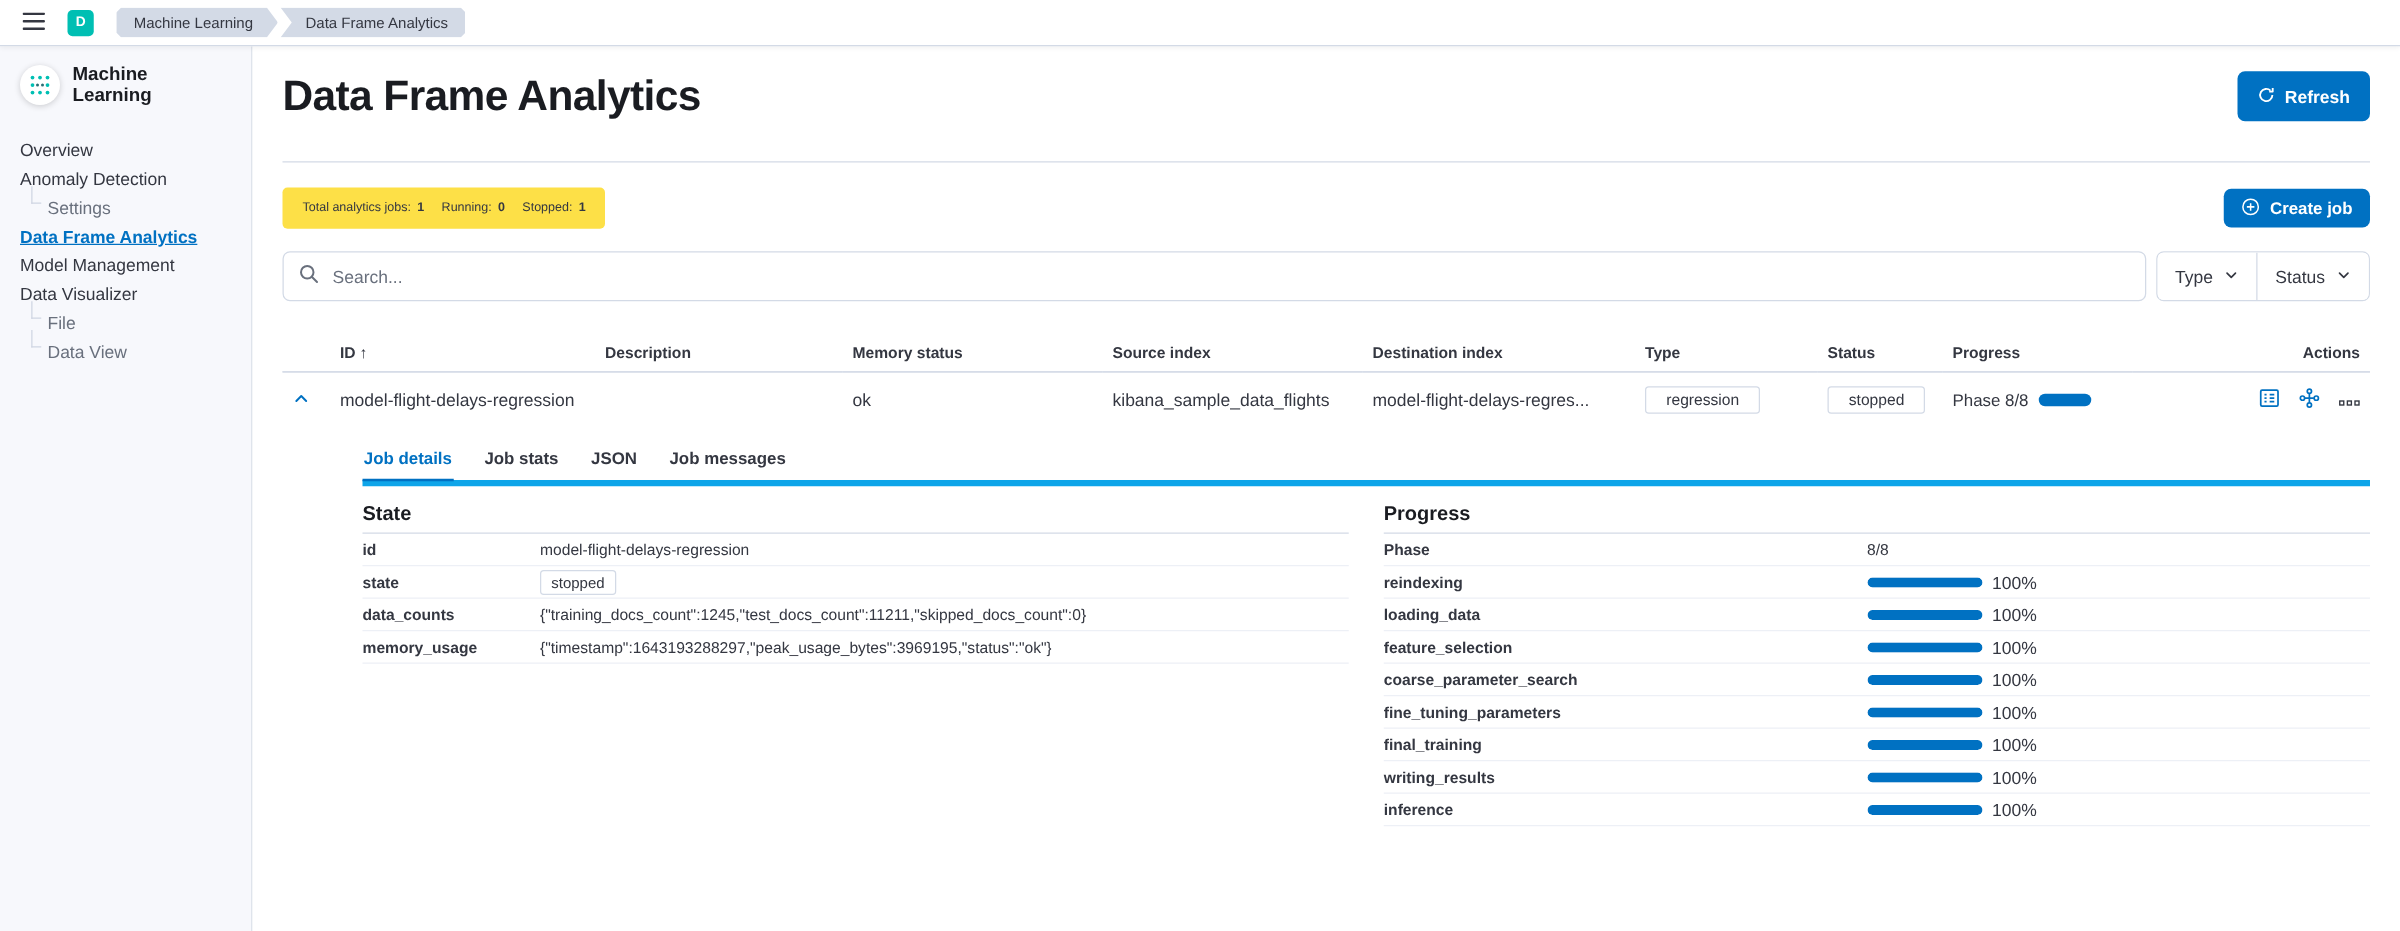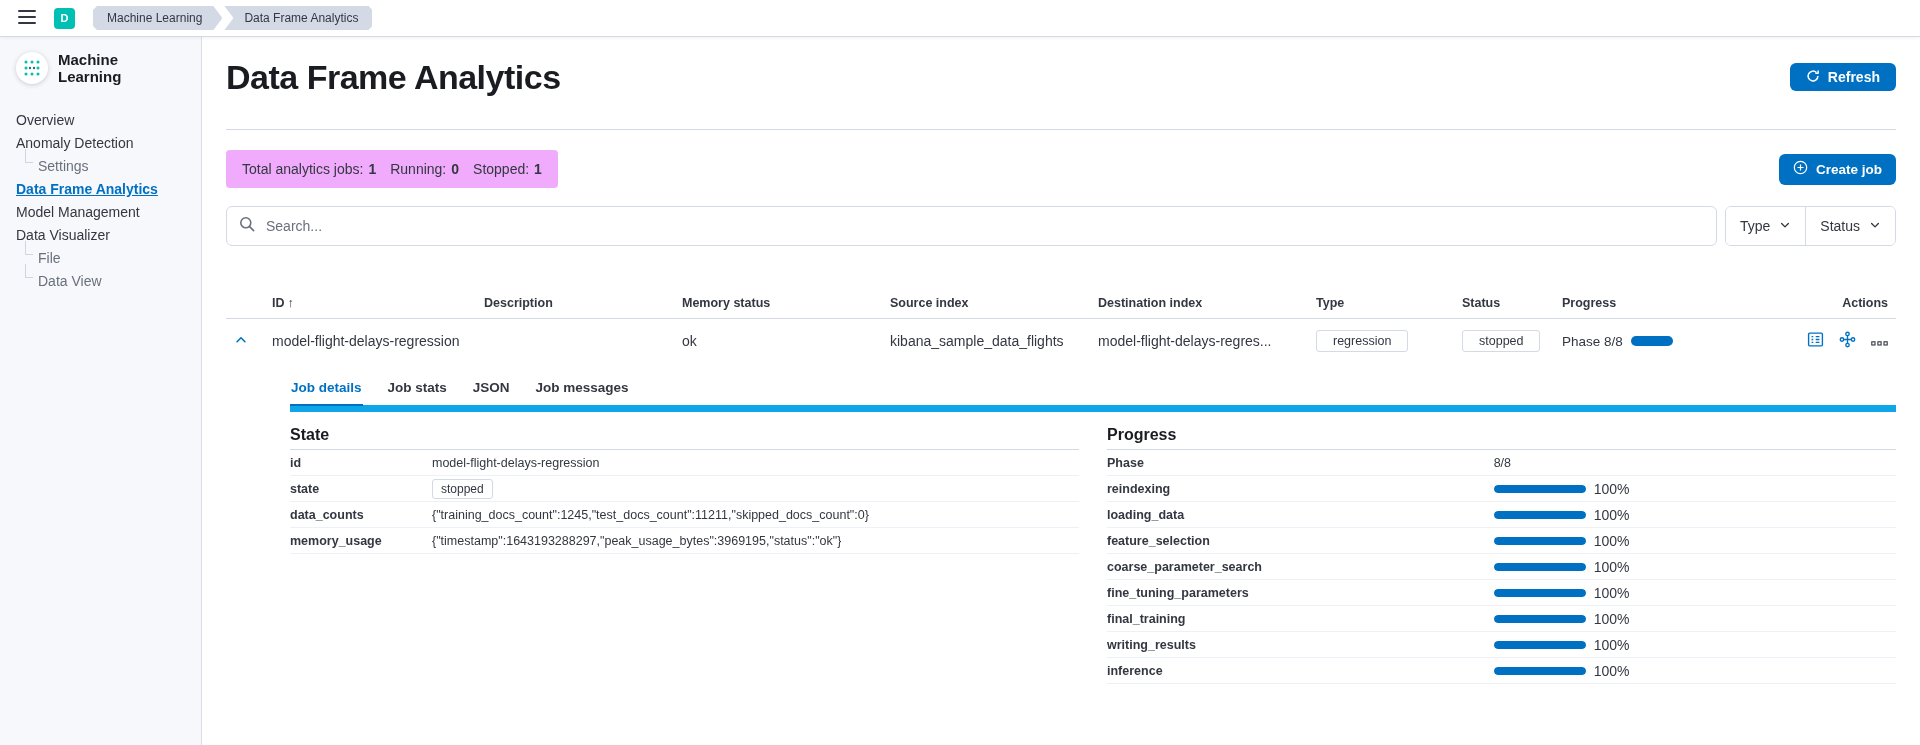--- a/index.html
+++ b/index.html
@@ -67,40 +67,40 @@
     display:flex; height:40px; width:386px; border:1px solid #d3dae6;
     border-radius:6px; overflow:hidden; background:#fff;
   }
   .ar-label {
     display:flex; align-items:center; gap:8px; padding:0 12px;
     background:#e9edf3; font-size:13px; font-weight:700; color:#343741;
     cursor:pointer; white-space:nowrap;
   }
   .ar-value { flex:1; display:flex; align-items:center; padding:0 12px; font-size:14px; color:#343741; cursor:text; }
   .btn-primary {
-    height:28px; border:none; border-radius:6px; background:#0071c2; color:#fff;
+    height:40px; border:none; border-radius:6px; background:#0071c2; color:#fff;
     font-size:14px; font-weight:600; padding:0 16px; cursor:pointer;
     display:inline-flex; align-items:center; gap:8px; white-space:nowrap;
   }
   .btn-primary.btn-sm { height:31px; font-size:13.5px; padding:0 14px; }
 
   .rule { border:none; border-top:1px solid #d3dae6; margin:0; }
 
   
   .tabs-row { margin-top:22px; border-bottom:1px solid #d3dae6; display:flex; }
   .tab {
     font-size:14px; font-weight:700; color:#0071c2; cursor:pointer;
     padding:8px 2px 10px; border-bottom:2px solid #0071c2; margin-bottom:-1px;
   }
 
   
   .stats-row { margin-top:20px; display:flex; align-items:center; justify-content:space-between; }
   .stats-bar {
-    background:#f0abfc; border-radius:4px; padding:11px 16px;
-    display:flex; align-items:flex-end; gap:14px; font-size:14px; color:#343741;
+    background:#fde047; border-radius:4px; padding:11px 16px;
+    display:flex; align-items:flex-end; gap:14px; font-size:10px; color:#343741;
   }
   .stat-pair { display:flex; gap:5px; }
   .stat-value { font-weight:700; }
 
   
   .search-row { margin-top:18px; display:flex; gap:8px; }
   .search-box {
     flex:1; height:40px; background:#fff; border:1px solid #d3dae6; border-radius:6px;
     display:flex; align-items:center; gap:9px; padding:0 12px;
   }
@@ -110,42 +110,42 @@
   }
   .search-box input::placeholder { color:#69707d; }
   .filter-group { display:flex; height:40px; border:1px solid #d3dae6; border-radius:6px; overflow:hidden; background:#fff; }
   .filter-btn {
     border:none; background:#fff; font-size:14px; color:#343741; padding:0 14px;
     display:flex; align-items:center; gap:9px; cursor:pointer;
   }
   .filter-btn + .filter-btn { border-left:1px solid #d3dae6; }
 
   
-  .jobs-table { width:100%; margin-top:42px; border-collapse:collapse; table-layout:fixed; }
+  .jobs-table { width:100%; margin-top:26px; border-collapse:collapse; table-layout:fixed; }
   .jobs-table th {
     text-align:left; font-size:12.5px; font-weight:700; color:#343741;
     padding:8px 8px; border-bottom:1px solid #d3dae6; white-space:nowrap;
   }
   .jobs-table td { font-size:14px; padding:11px 8px 12px; vertical-align:middle; white-space:nowrap; }
   .jobs-table th:last-child, .jobs-table td:last-child { text-align:right; }
   .sort-arrow { font-weight:400; margin-left:3px; }
   .cell-clip { overflow:hidden; }
   .expand-btn { border:none; background:none; padding:0; cursor:pointer; display:flex; align-items:center; }
   .badge {
     display:inline-block; border:1px solid #d3dae6; border-radius:3px; background:#fff;
     padding:2px 16px; font-size:12.5px; line-height:16px; color:#343741;
   }
   .progress-cell { display:flex; align-items:center; gap:8px; font-size:13.5px; }
   .mini-bar { width:42px; height:10px; border-radius:5px; background:#0071c2; flex-shrink:0; }
   .actions-cell { display:flex; justify-content:flex-end; align-items:center; gap:15px; }
   .icon-btn { border:none; background:none; padding:0; cursor:pointer; display:flex; align-items:center; }
 
   
   .details { margin-left:64px; margin-top:6px; }
-  .dtabs { display:flex; gap:24px; border-bottom:7px solid #0ea5e9; }
+  .dtabs { display:flex; gap:24px; border-bottom:5px solid #0ea5e9; }
   .dtab { font-size:13.5px; font-weight:700; color:#343741; padding:10px 1px 9px; cursor:pointer; }
   .dtab.active { color:#0071c2; border-bottom:2px solid #0071c2; margin-bottom:-1px; }
   .details-grid { display:grid; grid-template-columns:1fr 1fr; gap:28px; margin-top:14px; }
   .section-title { margin:0; font-size:16px; font-weight:700; color:#1a1c21; padding-bottom:5px; border-bottom:1px solid #d3dae6; }
   .drow, .prow {
     display:flex; align-items:center; height:26px; border-bottom:1px solid #edf0f6;
     font-size:12.5px; color:#343741;
   }
   .dlabel { width:142px; flex-shrink:0; font-weight:700; }
   .dvalue { overflow:hidden; white-space:nowrap; }

